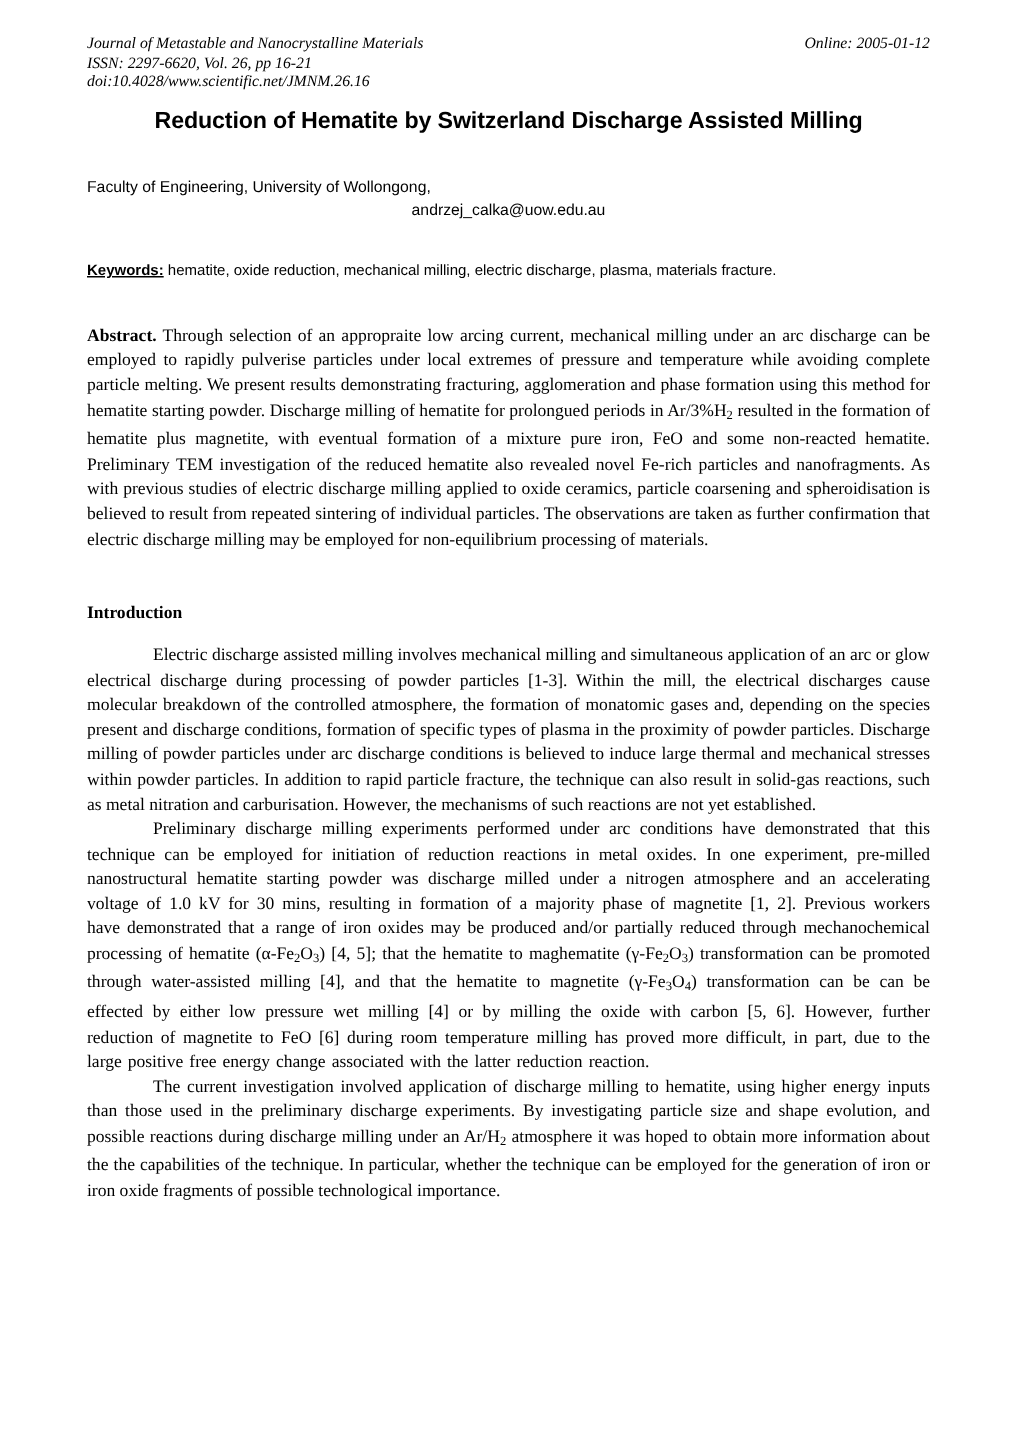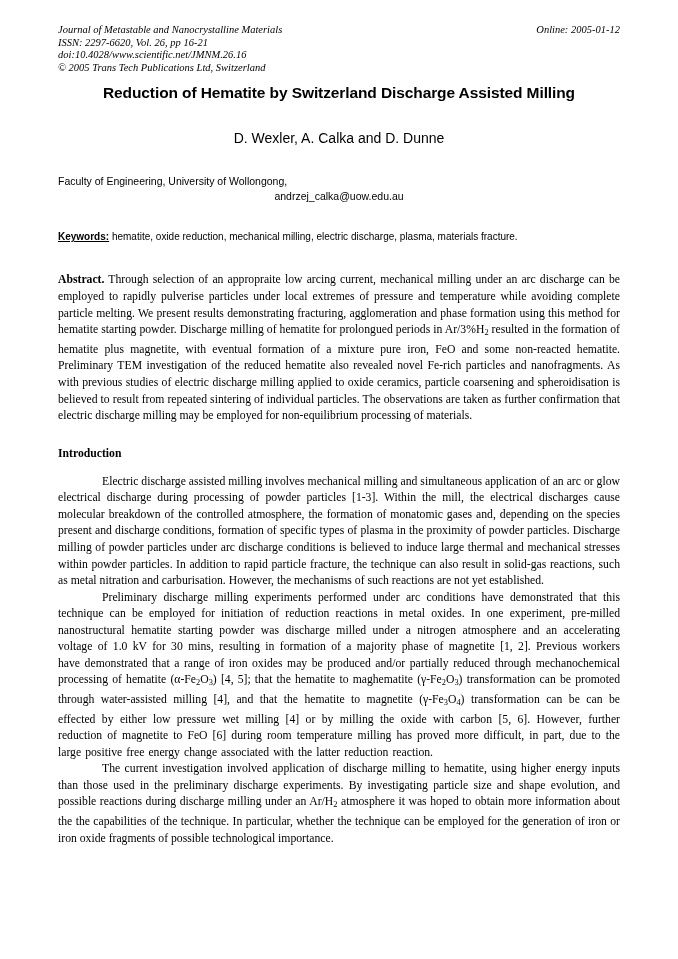--- a/index.html
+++ b/index.html
@@ -82,21 +82,21 @@
     font-size: 11.7px;
     line-height: 16.6px;
     text-align: justify;
     hyphens: none;
   }
   .abstract .ab-label {
     font-weight: bold;
   }
   
   .section-head {
-    margin-top: 22px;
+    margin-top: 34px;
     font-weight: bold;
     font-size: 11.7px;
   }
   .body-par {
     font-size: 11.7px;
     line-height: 16.55px;
     text-align: justify;
     margin-top: 14px;
   }
   .body-par.indent-first {
@@ -114,26 +114,24 @@
 </head>
 <body>
 
 <div class="page">
 
   <div class="header">
     <div class="online">Online: 2005-01-12</div>
     <div class="header-line">Journal of Metastable and Nanocrystalline Materials</div>
     <div class="header-line">ISSN: 2297-6620, Vol. 26, pp 16-21</div>
     <div class="header-line">doi:10.4028/www.scientific.net/JMNM.26.16</div>
-    <div class="header-line">© 2005 Trans Tech Publications Ltd, Switzerland</div>
   </div>
 
   <div class="title">Reduction of Hematite by Switzerland Discharge Assisted Milling</div>
 
-  <div class="authors">D. Wexler, A. Calka and D. Dunne</div>
 
   <div class="affiliation">
     <div>Faculty of Engineering, University of Wollongong,</div>
   </div>
   <div class="email">andrzej_calka@uow.edu.au</div>
 
   <div class="keywords">
     <span class="kw-label">Keywords:</span><span> hematite, oxide reduction, mechanical milling, electric discharge, plasma, materials fracture.</span>
   </div>
 

